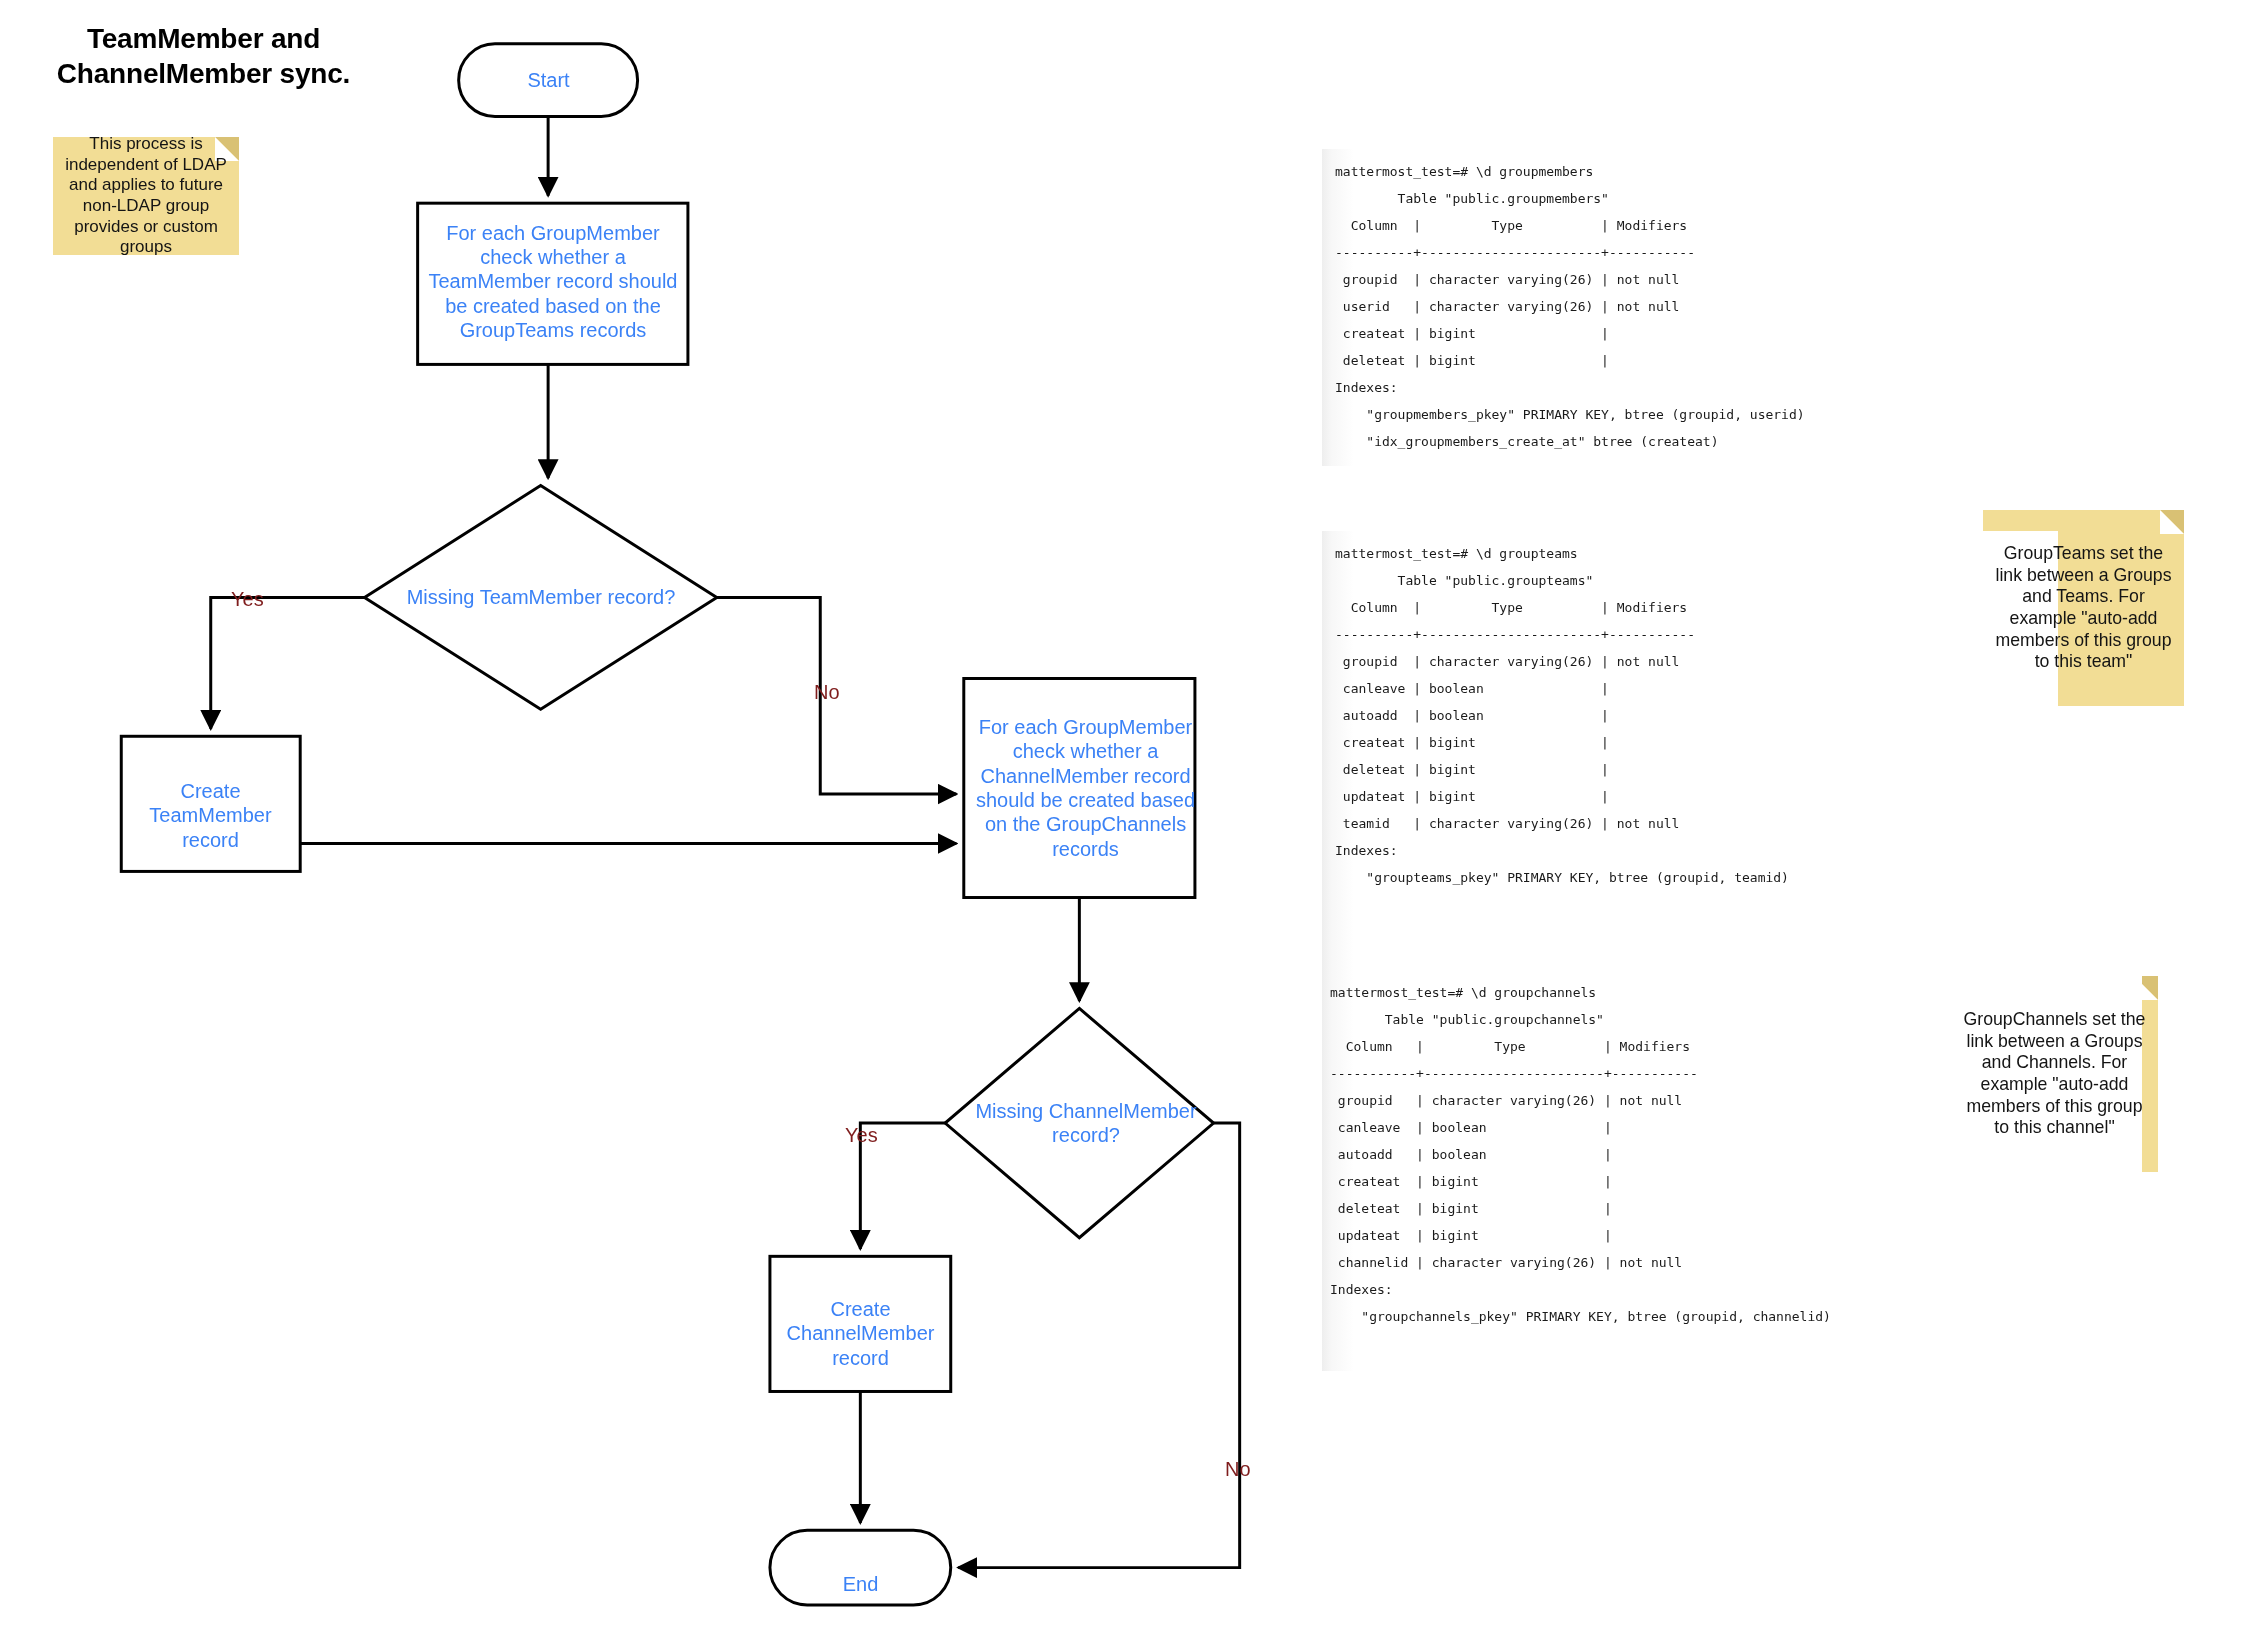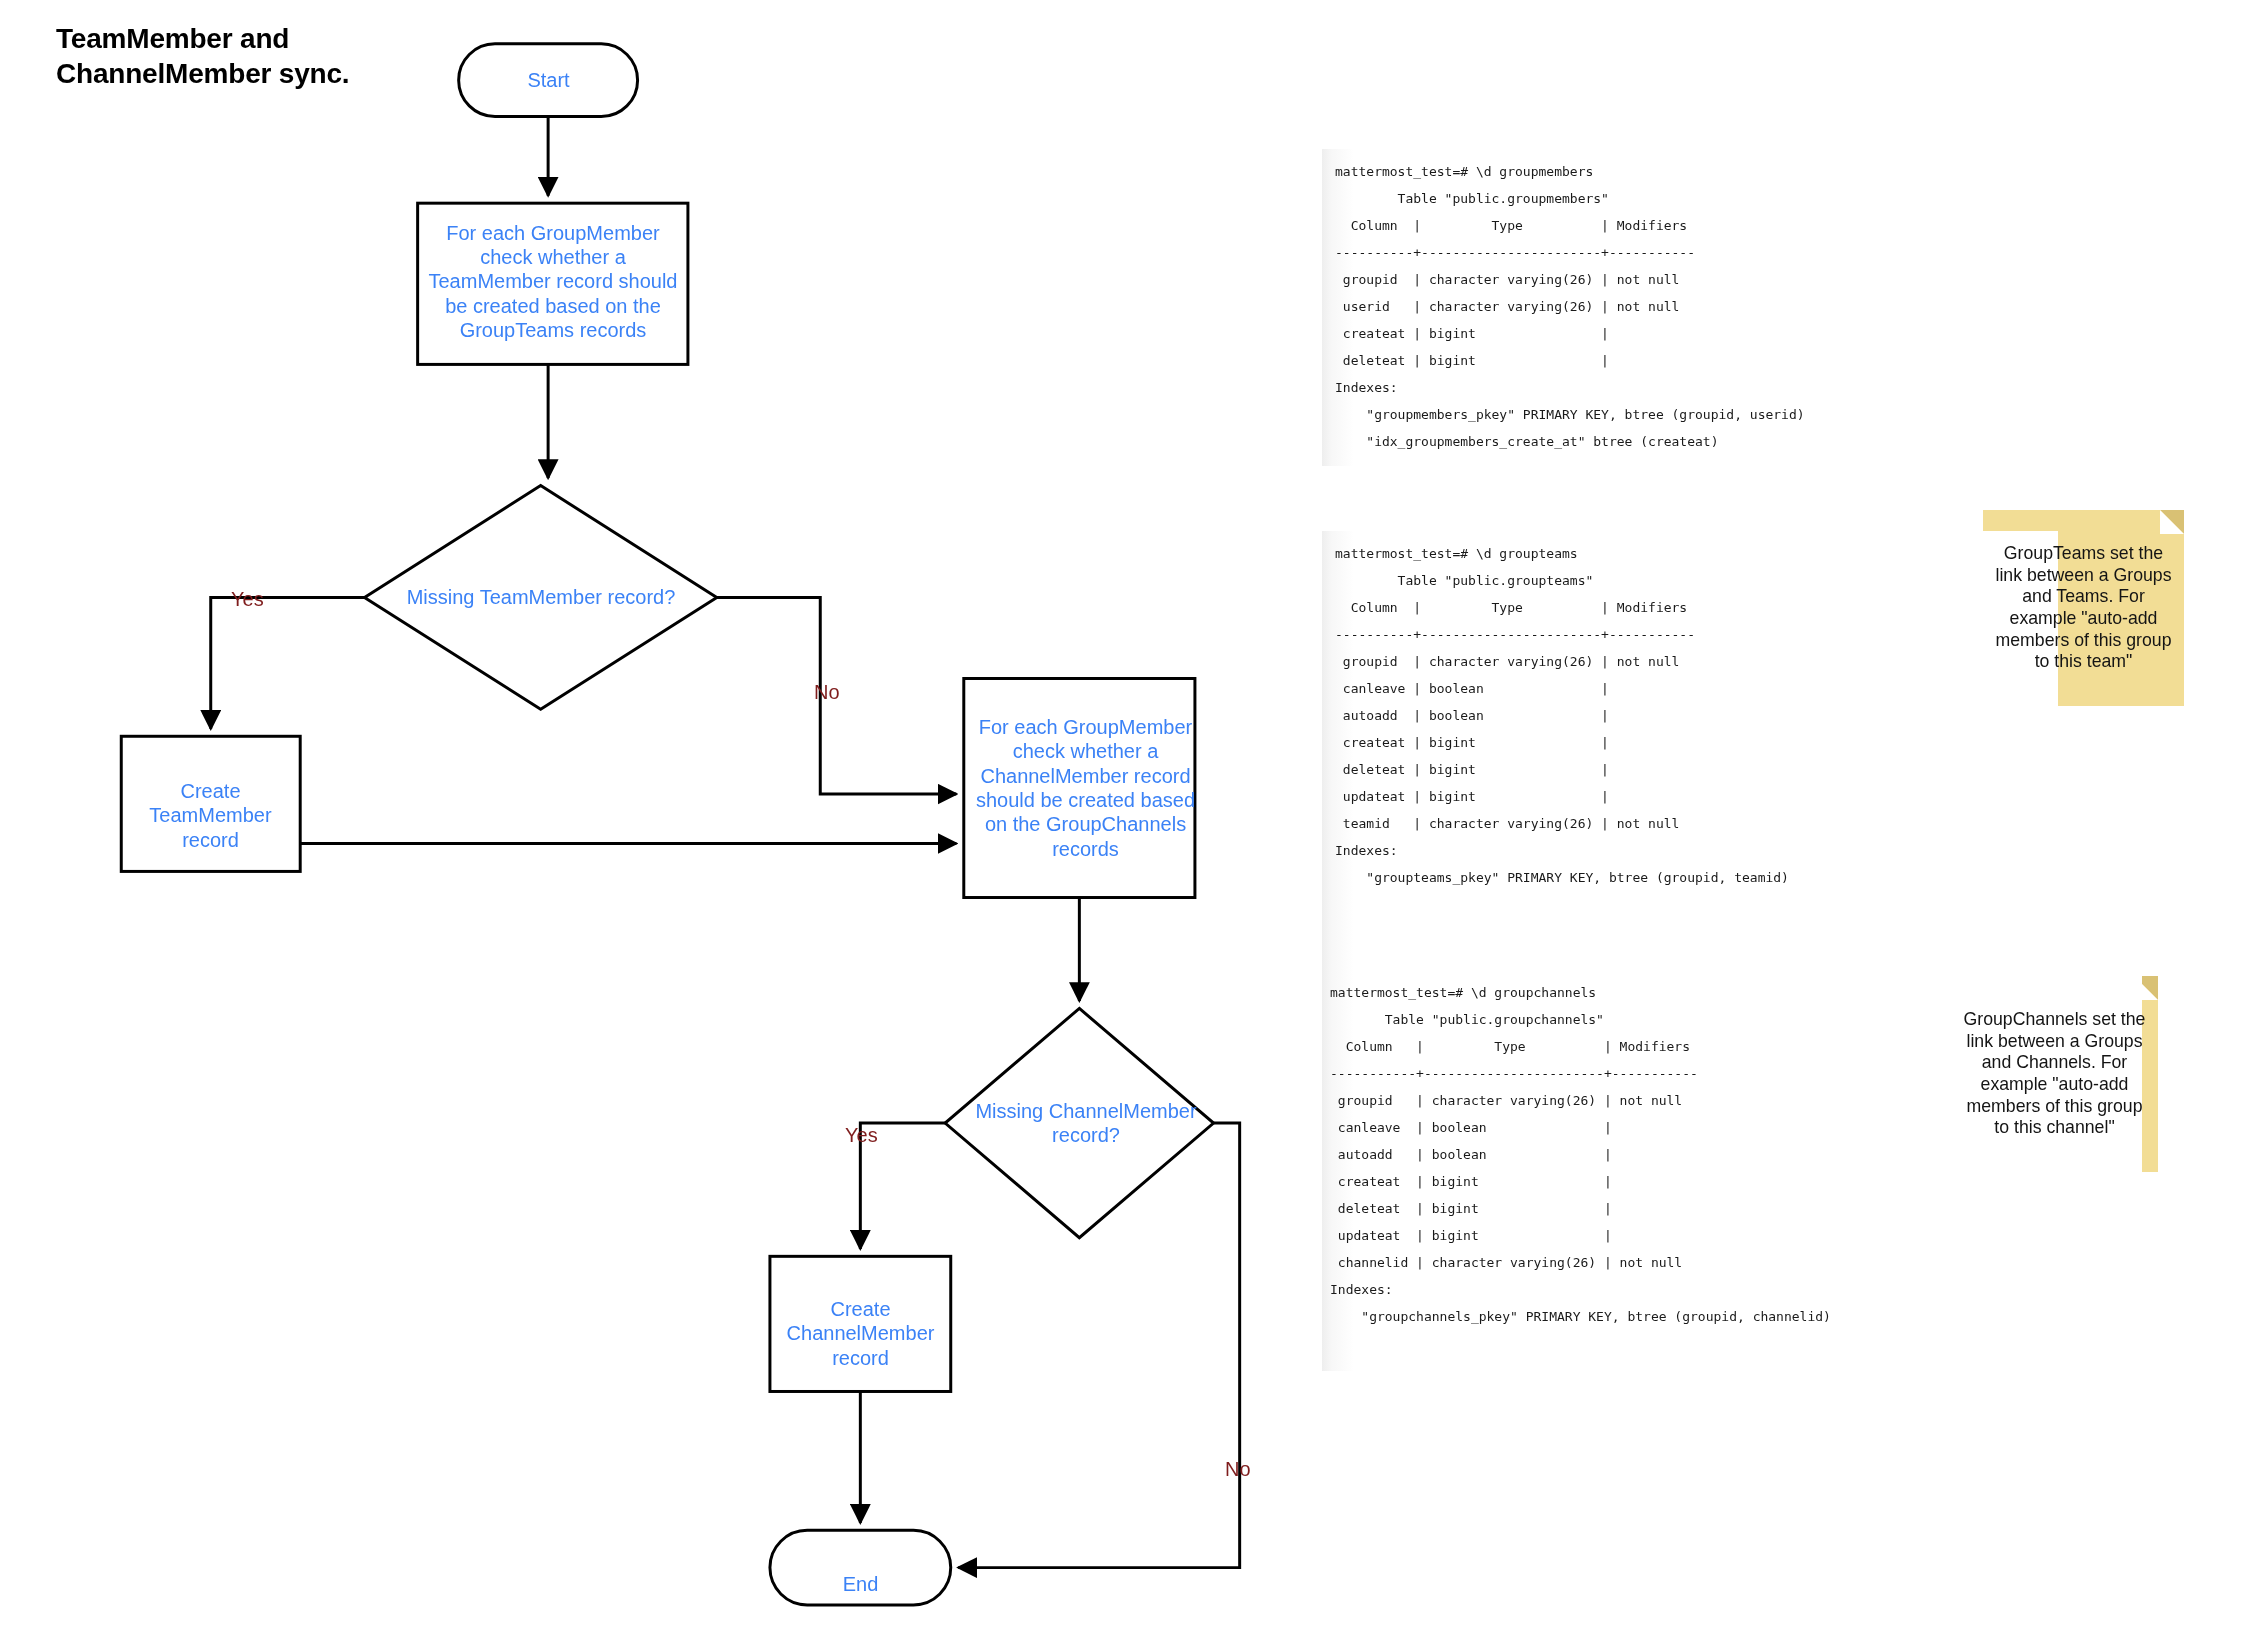--- a/index.html
+++ b/index.html
@@ -7,22 +7,22 @@
   body{
     width:2262px;height:1631px;position:relative;overflow:hidden;
     font-family:"Liberation Sans", sans-serif;
     color:#000000;
   }
   #canvas{position:absolute;left:0;top:0;width:2262px;height:1631px;}
   svg.flow{position:absolute;left:0;top:0;width:1305px;height:1631px;}
 
   
   .diagram-title{
-    position:absolute;left:56px;top:20.5px;width:317px;
-    text-align:left;font-size:28px;font-weight:bold;line-height:1.25;
+    position:absolute;left:45px;top:20.5px;width:317px;
+    text-align:center;font-size:28px;font-weight:bold;line-height:1.25;
     font-family:"Liberation Sans", sans-serif;letter-spacing:-0.2px;
   }
 
   
   .sticky{
     position:absolute;
     background:#f2dd95;
     color:#141414;
     font-size:17.7px;line-height:1.22;
     text-align:center;
@@ -158,20 +158,25 @@
 
   <div class="nodelabel lbl-proc-createcm">Create ChannelMember record</div>
 
   <div class="nodelabel lbl-end">End</div>
 
   <div class="edgelabel lbl-yes1">Yes</div>
   <div class="edgelabel lbl-no1">No</div>
   <div class="edgelabel lbl-yes2">Yes</div>
   <div class="edgelabel lbl-no2">No</div>
 
+  <div class="sticky sticky-ldap">
+    <span class="txt">This process is independent of LDAP and applies to future non-LDAP group provides or custom groups</span>
+    <span class="fold"></span>
+    <span class="fold2"></span>
+  </div>
 
   <div class="sticky sticky-groupteams">
     <span class="txt">GroupTeams set the link between a Groups and Teams. For example "auto-add members of this group to this team"</span>
     <span class="fold"></span>
     <span class="fold2"></span>
   </div>
 
   <div class="sticky sticky-groupchannels">
     <span class="txt">GroupChannels set the link between a Groups and Channels. For example "auto-add members of this group to this channel"</span>
     <span class="fold"></span>

